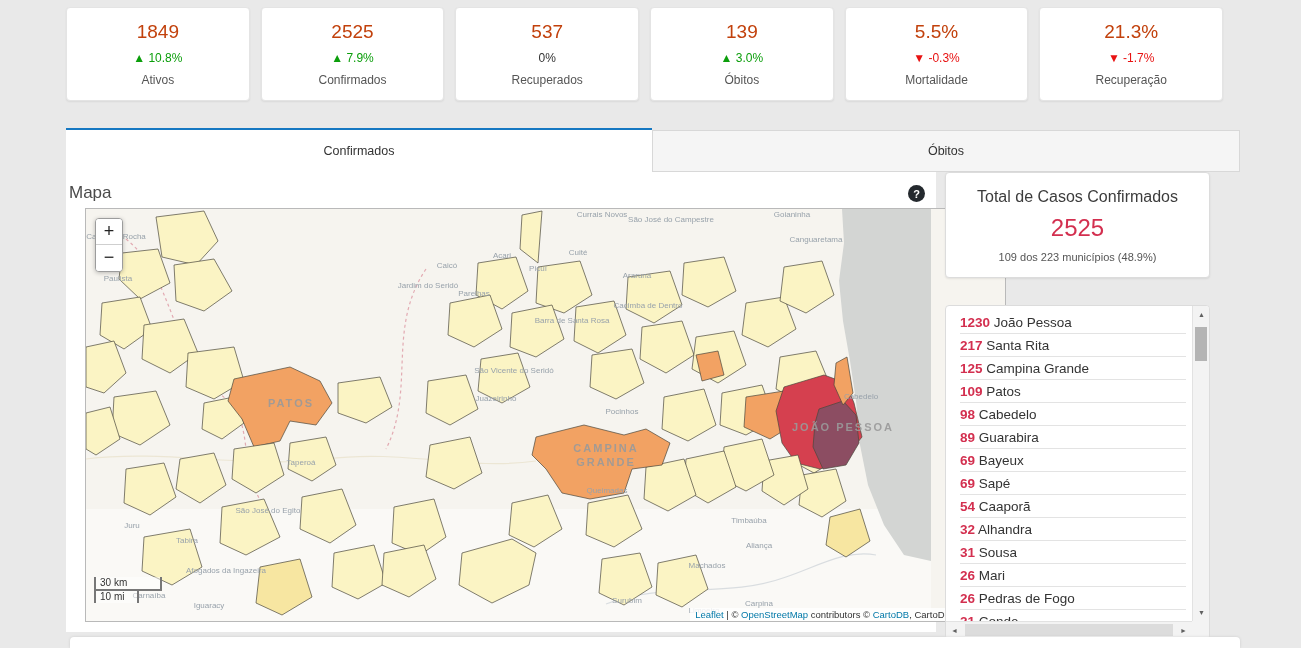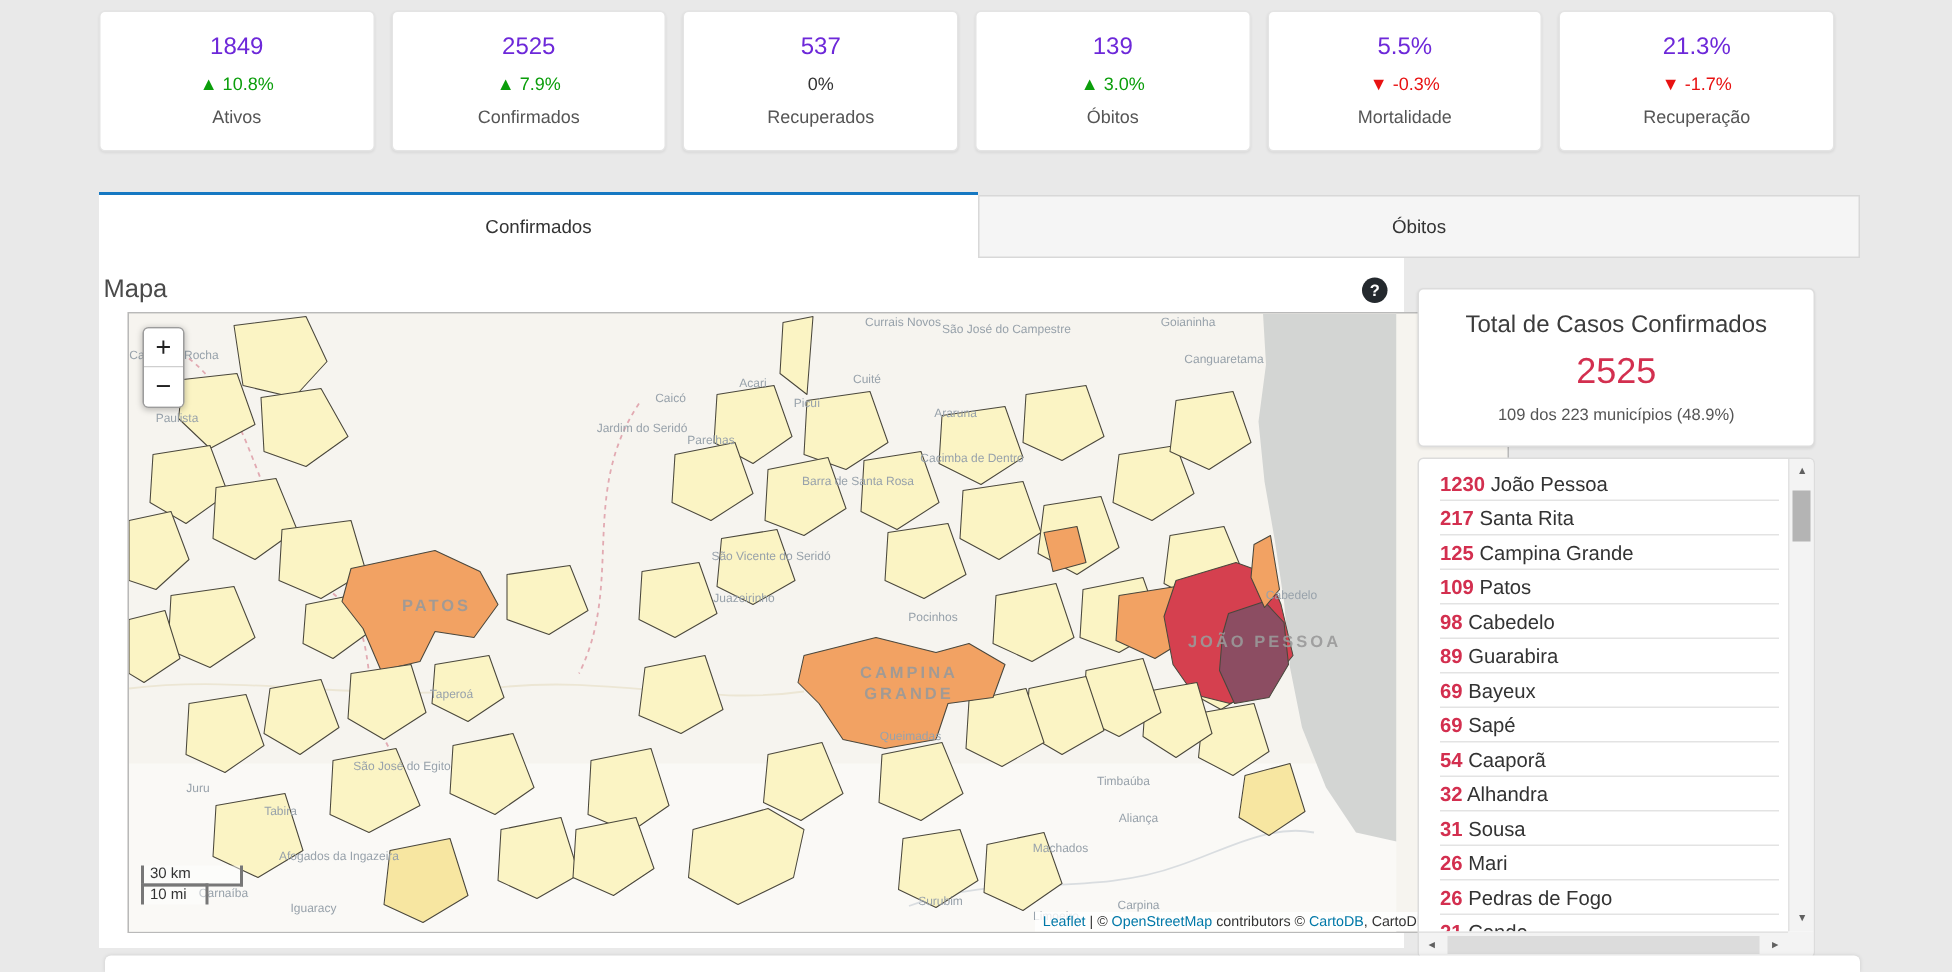--- a/index.html
+++ b/index.html
@@ -10,21 +10,21 @@
     position:relative;
     overflow:hidden;
   }
   .page { position:absolute; inset:0; }
 
   
   .stats-row { position:absolute; left:66px; top:7px; width:1157px; display:flex; gap:11px; }
   .stat-card { flex:1; height:94px; background:#fff; border:1px solid #e4e4e4; border-radius:4px;
     box-shadow:0 1px 2px rgba(0,0,0,.07); display:flex; flex-direction:column; align-items:center;
     justify-content:center; gap:8px; }
-  .stat-value { font-size:16px; color:#6d28d9; }
+  .stat-value { font-size:19px; color:#c2410c; }
   .stat-delta { font-size:12px; }
   .stat-delta.up { color:#0b9e0b; }
   .stat-delta.down { color:#e81212; }
   .stat-delta.none { color:#333; }
   .stat-label { font-size:12px; color:#555; }
 
   
   .tab-bar { position:absolute; left:66px; top:128px; width:1174px; height:44px; display:flex; }
   .tab { flex:1; display:flex; align-items:center; justify-content:center; font-size:12.5px; color:#333; cursor:pointer; }
   .tab.active { background:#fff; border-top:2px solid #1678c2; }
@@ -52,21 +52,21 @@
 
   .scale-ctl { position:absolute; left:8px; bottom:18px; font-size:10px; color:#333; }
   .scale-line { border:2px solid #777; border-top:none; padding:0 4px 1px; background:rgba(255,255,255,.45); white-space:nowrap; }
   .scale-line + .scale-line { border-top:2px solid #777; margin-top:-2px; border-bottom:none; }
 
   .attribution { position:absolute; right:0; bottom:0; background:rgba(255,255,255,.8);
     font-size:9.5px; color:#333; padding:1px 5px; }
   .attr-link { color:#0078A8; cursor:pointer; }
 
   
-  .summary-card { position:absolute; left:945px; top:192px; width:265px; height:106px; background:#fff;
+  .summary-card { position:absolute; left:945px; top:172px; width:265px; height:106px; background:#fff;
     border:1px solid #dcdcdc; border-radius:4px; box-shadow:0 1px 2px rgba(0,0,0,.08); text-align:center; }
   .summary-title { margin-top:15px; font-size:16px; color:#3c3c3c; }
   .summary-total { margin-top:8px; font-size:24px; color:#d32f4f; }
   .summary-subtitle { margin-top:9px; font-size:11px; color:#555; }
 
   .list-card { position:absolute; left:945px; top:305px; width:265px; height:334px; background:#fff;
     border:1px solid #dcdcdc; border-radius:4px; overflow:hidden; }
   .list-inner { position:absolute; left:0; top:0; right:17px; bottom:17px; overflow:hidden; padding:5px 6px 0 14px; }
   .muni-row { font-size:13.5px; line-height:17px; padding:3px 0 2px; border-bottom:1px solid #e3e3e3; }
   .muni-count { color:#d32f4f; font-weight:bold; }

